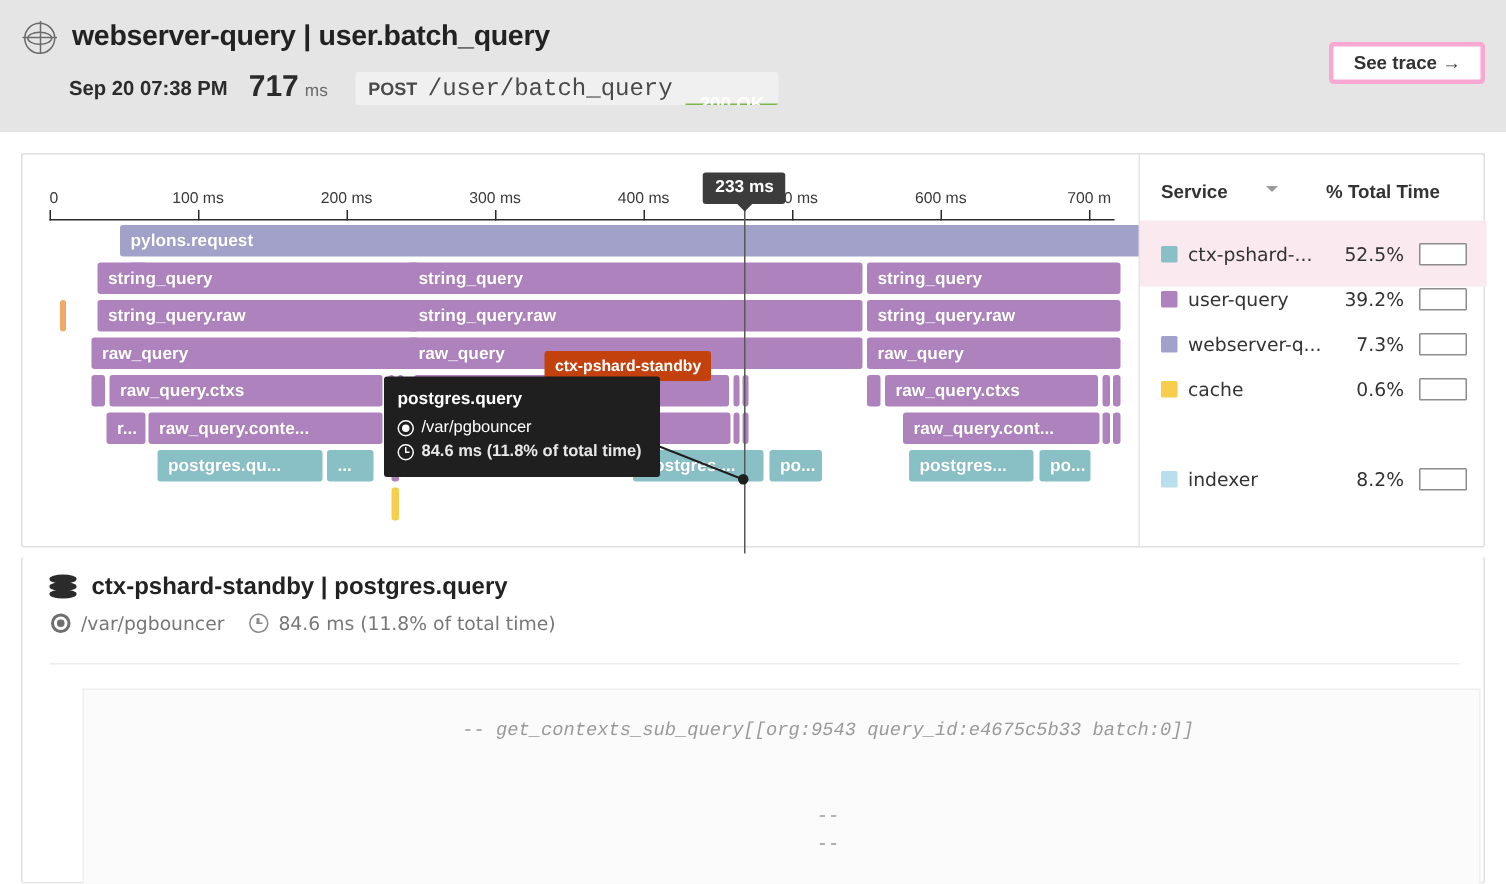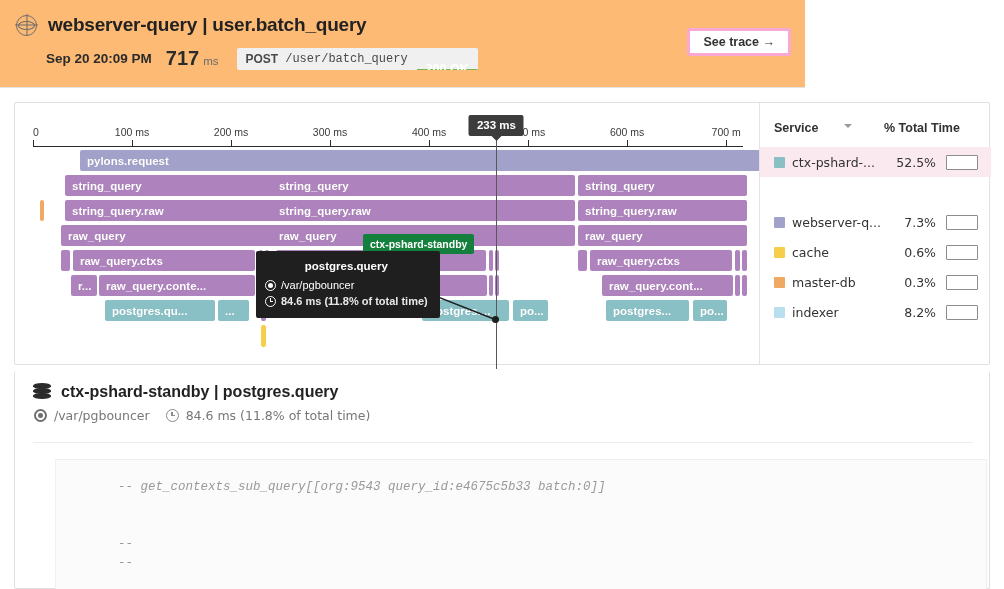--- a/index.html
+++ b/index.html
@@ -7,22 +7,22 @@
     margin: 0; padding: 0;
     width: 1004px; height: 589px;
     background: #ffffff;
     font-family: "Liberation Sans", sans-serif;
     color: #2b2b2b;
     overflow: hidden;
   }
 
   
   #header {
-    position: absolute; left: 0; top: 0; width: 805px; height: 88px;
-    background: #fdba74;
+    position: absolute; left: 0; top: 0; width: 1004px; height: 88px;
+    background: #e5e5e5;
     border-bottom: 1px solid #e3e3e3;
     padding-left: 47px;
   }
   .hdr-title-row {
     position: absolute; left: 16px; top: 14px;
     display: flex; align-items: center; gap: 11px;
   }
   .globe {
     width: 21px; height: 21px; border-radius: 50%;
     border: 1.7px solid #6b6b6b; position: relative; flex: none;
@@ -55,21 +55,21 @@
     display: flex; align-items: stretch; height: 22px;
     background: #f0f0f0; border-radius: 2px; margin-left: 4px;
     overflow: hidden;
   }
   .endpoint-chip .m {
     display:flex; align-items:center; padding: 0 7px 0 9px;
     font-size: 12px; font-weight: bold; color: #4a4a4a;
   }
   .endpoint-chip .p {
     display:flex; align-items:center; padding-right: 9px;
-    font-family: "Liberation Mono", monospace; font-size: 12px; color: #4a4a4a; text-align: right;
+    font-family: "Liberation Mono", monospace; font-size: 16px; color: #4a4a4a; text-align: right;
   }
   .endpoint-chip .st {
     display:flex; align-items:center; padding: 0 9px;
     background: #7ab648; color: #ffffff; font-size: 12.5px; font-weight: bold; margin-top: 21px;
   }
   #see-trace-btn {
     position: absolute; right: 14px; top: 28px;
     height: 28px; padding: 0 13px;
     display: flex; align-items: center; gap: 5px;
     background: #ffffff; border: 3px solid #f9a8d4; border-radius: 3px;
@@ -119,28 +119,28 @@
     font-size: 11.5px; color: #ffffff; font-weight: bold; white-space: nowrap;
   }
   .span .txt { padding-left: 7px; text-shadow: 0 0 1px rgba(0,0,0,.12); }
   .sv-webserver { background: #a1a1ca; margin-left: 47px; }
   .sv-user      { background: #ae82bd; }
   .sv-ctx       { background: #89c0c6; }
   .sv-cache     { background: #f7ce4b; }
   .sv-master    { background: #efa963; }
 
   #hover-badge {
-    position: absolute; background: #15803d; color: #fff;
+    position: absolute; background: #c2410c; color: #fff;
     font-size: 10.5px; font-weight: bold; border-radius: 2px;
     padding: 4px 7px; white-space: nowrap; z-index: 7;
   }
   #span-tooltip {
     position: absolute; background: #1f1f1f; color: #ffffff;
     border-radius: 2px; padding: 7px 12px 8px 9px; z-index: 9;
-    font-size: 11px; line-height: 1.48; white-space: nowrap; text-align: center;
+    font-size: 11px; line-height: 1.48; white-space: nowrap;
   }
   #span-tooltip .tt-title { font-weight: bold; font-size: 11.5px; margin-bottom: 2px; }
   #span-tooltip .tt-row { display: flex; align-items: center; gap: 5px; }
   #span-tooltip .tt-row .g { color: #e8e8e8; font-weight: bold; }
   .ico-target {
     width: 11px; height: 11px; border-radius: 50%; border: 1.6px solid #fff;
     position: relative; flex: none;
   }
   .ico-target::after {
     content:""; position:absolute; left:2px; top:2px; right:2px; bottom:2px;
@@ -176,21 +176,21 @@
   }
   #legend-head .sort-caret {
     position: absolute; left: 84px; top: 7px;
     width: 0; height: 0; border: 4.5px solid transparent;
     border-top-color: #9a9a9a; border-bottom: 0;
   }
   #legend-head .c2 {
     position:absolute; left: 124px; font-size: 12.5px; font-weight: bold; color: #333;
   }
   .legend-row {
-    position: absolute; left: 0; width: 231px; height: 30px;
+    position: absolute; left: 0; width: 231px; height: 44px;
     display: flex; align-items: center;
   }
   .legend-row.sel { background: #fbe9f0; }
   .legend-row .sw { position: absolute; left: 14px; width: 11px; height: 11px; border-radius: 1px; }
   .legend-row .nm {
     position: absolute; left: 32px; font-size: 12.5px; color: #333;
     font-family: "DejaVu Sans", sans-serif;
     max-width: 96px; overflow: hidden; white-space: nowrap;
   }
   .legend-row .pc {
@@ -244,35 +244,35 @@
   #detail-timing { font-size: 12.5px; color: #777; font-family: "DejaVu Sans", sans-serif; }
   #detail-divider {
     position: absolute; left: 18px; top: 71px; width: 940px; height: 1px; background: #ececec;
   }
   #code-block {
     position: absolute; left: 40px; top: 88px; width: 932px; height: 130px;
     background: #fbfbfb; border: 1px solid #f0f0f0; border-bottom: 0;
     font-family: "Liberation Mono", monospace; font-size: 12.5px; line-height: 19px;
     padding: 18px 0 0 62px; overflow: hidden;
   }
-  .code-line { white-space: pre; height: 19px; color: #2b2b2b; }
+  .code-line { white-space: pre; height: 19px; color: #2b2b2b; text-align: center; }
   .code-line.comment { color: #9a9a9a; font-style: italic; }
 </style>
 </head>
 <body>
 
 <div id="header">
   <div class="hdr-title-row">
     <span class="globe">
         <i></i>
       </span>
     <span id="page-title">webserver-query | user.batch_query</span>
   </div>
   <div class="hdr-meta-row">
-    <span id="trace-date">Sep 20 20:09 PM</span>
+    <span id="trace-date">Sep 20 07:38 PM</span>
     <span class="dur-wrap">
       <span id="trace-duration">717</span>
       <span id="trace-duration-unit">ms</span>
     </span>
     <span class="endpoint-chip">
       <span class="m">POST</span>
       <span class="p">/user/batch_query</span>
       <span class="st">200 OK</span>
     </span>
   </div>
@@ -434,37 +434,37 @@
       <span class="c1">Service</span>
       <span class="sort-caret"></span>
       <span class="c2">% Total Time</span>
     </div>
   <div class="legend-row sel" style="top: 44px;">
         <span class="sw" style="background: rgb(137, 192, 198);"></span>
         <span class="nm">ctx-pshard-...</span>
         <span class="pc">52.5%</span>
         <span class="bar"><span class="fill" style="width: 52.5%;"></span></span>
       </div>
+      <div class="legend-row" style="top: 74px;">
+        <span class="sw" style="background: rgb(174, 130, 189);"></span>
+        <span class="nm">user-query</span>
+        <span class="pc">39.2%</span>
+        <span class="bar"><span class="fill" style="width: 39.2%;"></span></span>
+      </div>
       <div class="legend-row" style="top: 104px;">
         <span class="sw" style="background: rgb(161, 161, 202);"></span>
         <span class="nm">webserver-q...</span>
         <span class="pc">7.3%</span>
         <span class="bar"><span class="fill" style="width: 7.3%;"></span></span>
       </div>
       <div class="legend-row" style="top: 134px;">
         <span class="sw" style="background: rgb(247, 206, 75);"></span>
         <span class="nm">cache</span>
         <span class="pc">0.6%</span>
         <span class="bar"><span class="fill" style="width: 0.6%;"></span></span>
-      </div>
-      <div class="legend-row" style="top: 164px;">
-        <span class="sw" style="background: rgb(239, 169, 99);"></span>
-        <span class="nm">master-db</span>
-        <span class="pc">0.3%</span>
-        <span class="bar"><span class="fill" style="width: 0.3%;"></span></span>
       </div>
       <div class="legend-row" style="top: 194px;">
         <span class="sw" style="background: rgb(185, 223, 238);"></span>
         <span class="nm">indexer</span>
         <span class="pc">8.2%</span>
         <span class="bar"><span class="fill" style="width: 0.2%;"></span></span>
       </div>
     </div>
 </div>
 

